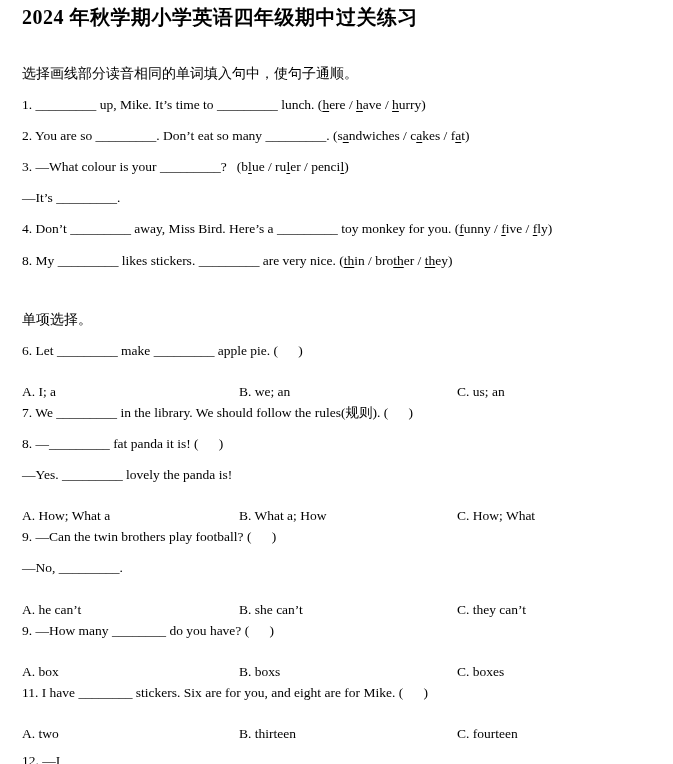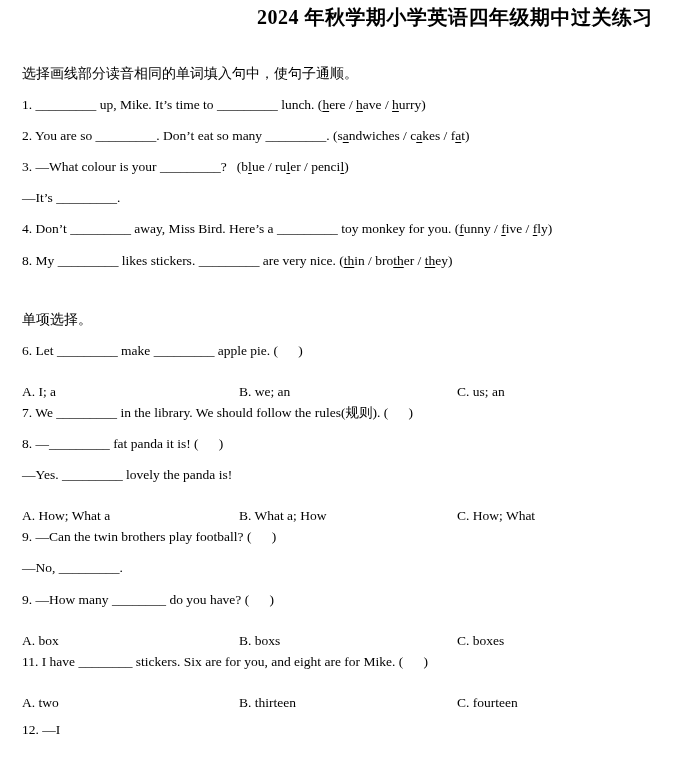--- a/index.html
+++ b/index.html
@@ -17,21 +17,21 @@
   .page {
     width: 673px;
     height: 764px;
     box-sizing: border-box;
     padding: 0 20px 0 22px;
     background: #ffffff;
   }
   .title {
     font-size: 20px;
     font-weight: bold;
-    text-align: right;
+    text-align: left;
     margin: 4px 0 0 0;
     line-height: 26px;
     letter-spacing: 0.5px;
     white-space: nowrap;
   }
   .doc { }
   .line {
     height: 31.1px;
     line-height: 31.1px;
     font-size: 13.5px;
@@ -71,19 +71,20 @@
       <div class="line question"><span>8. My </span><span class="blank">_________</span><span> likes stickers. </span><span class="blank">_________</span><span> are very nice. (</span><span class="ul">th</span><span>in / bro</span><span class="ul">th</span><span>er / </span><span class="ul">th</span><span>ey)</span></div>
       <div class="line instruction"><span>单项选择。</span></div>
       <div class="line question"><span>6. Let </span><span class="blank">_________</span><span> make </span><span class="blank">_________</span><span> apple pie. (      )</span></div>
       <div class="line options"><span class="opt">A. I; a</span><span class="opt">B. we; an</span><span class="opt">C. us; an</span></div>
       <div class="line question"><span>7. We </span><span class="blank">_________</span><span> in the library. We should follow the rules(规则). (      )</span></div>
       <div class="line question"><span>8. —</span><span class="blank">_________</span><span> fat panda it is! (      )</span></div>
       <div class="line question"><span>—Yes. </span><span class="blank">_________</span><span> lovely the panda is!</span></div>
       <div class="line options"><span class="opt">A. How; What a</span><span class="opt">B. What a; How</span><span class="opt">C. How; What</span></div>
       <div class="line question"><span>9. —Can the twin brothers play football? (      )</span></div>
       <div class="line question"><span>—No, </span><span class="blank">_________</span><span>.</span></div>
+      <div class="line options"><span class="opt">A. he can’t</span><span class="opt">B. she can’t</span><span class="opt">C. they can’t</span></div>
       <div class="line question"><span>9. —How many </span><span class="blank">________</span><span> do you have? (      )</span></div>
       <div class="line options"><span class="opt">A. box</span><span class="opt">B. boxs</span><span class="opt">C. boxes</span></div>
       <div class="line question"><span>11. I have </span><span class="blank">________</span><span> stickers. Six are for you, and eight are for Mike. (      )</span></div>
       <div class="line options"><span class="opt">A. two</span><span class="opt">B. thirteen</span><span class="opt">C. fourteen</span></div>
       <div class="line clipped"><span>12. —I</span></div>
     </div>
 </div>
 
 </body></html>

